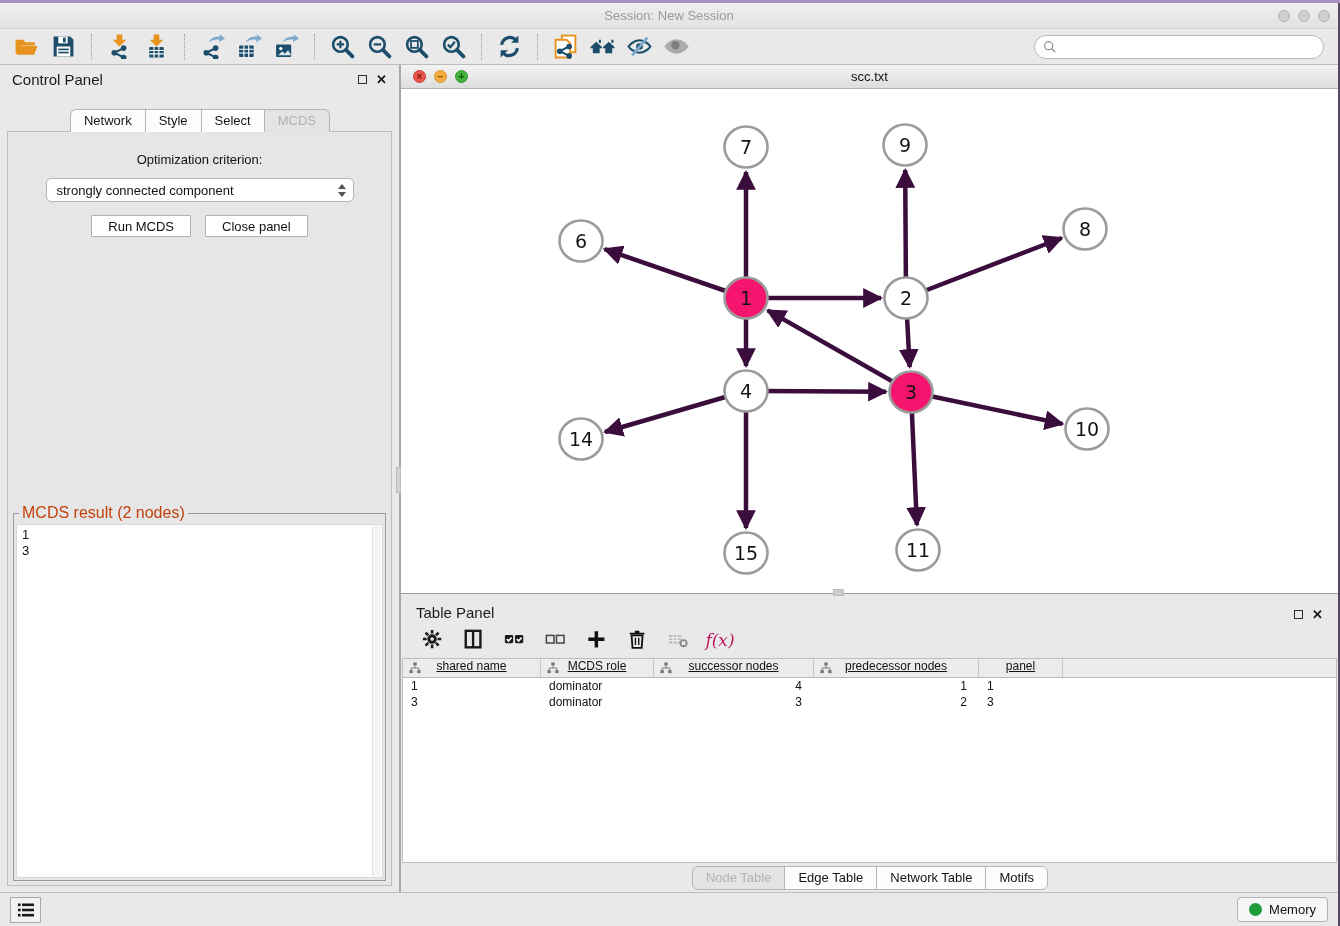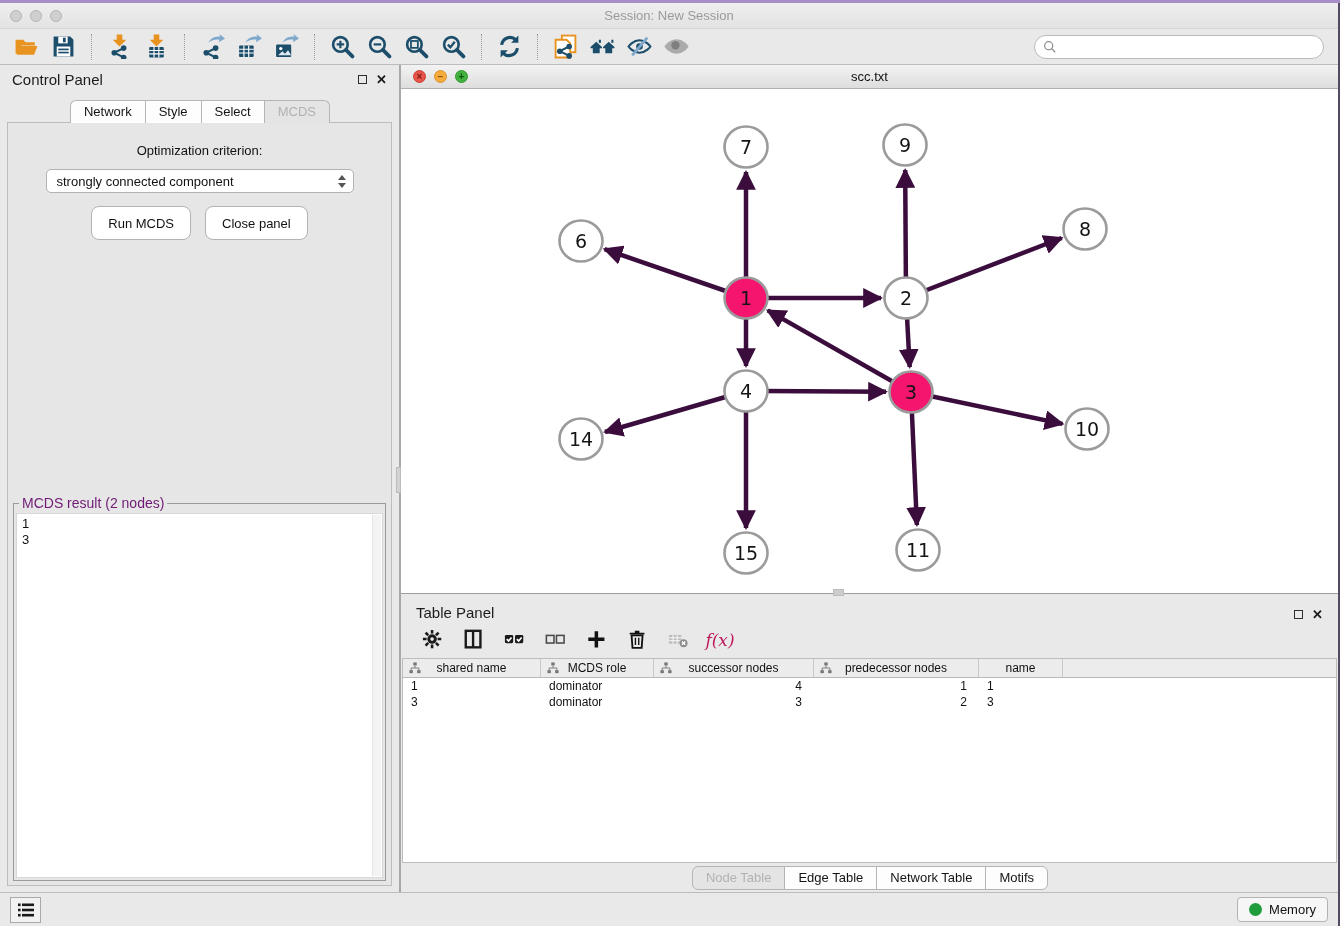--- a/index.html
+++ b/index.html
@@ -4,21 +4,21 @@
 <style>
   * { margin:0; padding:0; box-sizing:border-box; }
   html,body { width:1340px; height:926px; overflow:hidden; }
   body { background:#a98dc6; font-family:"Liberation Sans", sans-serif; }
 
   .window { position:fixed; left:0; top:3px; right:0; bottom:0;
             background:#e9e9e9; border-right:2px solid #544a63; display:flex; flex-direction:column; }
 
   
   .titlebar { height:25px; background:linear-gradient(#efefef,#e2e2e2); position:relative;
-              display:flex; align-items:center; padding-left:10px; flex:0 0 auto; }
+              display:flex; align-items:center; padding-left:10px; flex:0 0 auto;justify-content:flex-end; }
   .tl-dot { width:12px; height:12px; border-radius:50%; background:#cfcfcf; border:1px solid #b5b5b5; margin-right:8px; }
   .win-title { position:absolute; left:0; right:0; text-align:center; font-size:13px; color:#9a9a9a; }
 
   
   .toolbar { height:37px; border-top:1px solid #d6d6d6; border-bottom:1px solid #bcbcbc;
              display:flex; align-items:center; padding-left:8px; flex:0 0 auto; }
   .tb-group { display:flex; align-items:center; }
   .tb-sep { width:1px; height:26px; border-left:1px dotted #9a9a9a; margin:0 9px; }
   .tb-btn { width:37px; height:30px; display:flex; align-items:center; justify-content:center; cursor:default; }
   .tb-btn svg { width:25px; height:25px; }
@@ -31,40 +31,40 @@
 
   
   .control-panel { width:401px; flex:0 0 401px; border-right:2px solid #a8a8a8; background:#e9e9e9;
                    display:flex; flex-direction:column; position:relative; }
   .panel-header { height:28px; display:flex; align-items:center; padding:0 12px; flex:0 0 auto; }
   .panel-title { font-size:15px; color:#1c1c1c; }
   .panel-hbtns { margin-left:auto; display:flex; align-items:center; gap:9px; }
   .float-ic { width:9px; height:9px; border:1.6px solid #2e2e2e; display:inline-block; }
   .close-ic { font-size:13px; font-weight:bold; color:#1a1a1a; line-height:1; }
 
-  .cp-tabs { display:flex; justify-content:center; position:relative; z-index:2; margin-top:7px; }
+  .cp-tabs { display:flex; justify-content:center; position:relative; z-index:2; margin-top:16px; }
   .tab { font-size:13px; padding:3px 13px 4px; background:#fdfdfd; border:1px solid #b5b5b5; border-bottom:none;
          color:#141414; margin-right:-1px; }
   .tab.first { border-top-left-radius:6px; }
   .tab.last  { border-top-right-radius:6px; }
   .tab.active { background:#e4e4e4; color:#b2b2b2; }
 
   .cp-content { flex:1; margin:-1px 7px 6px 7px; border:1px solid #bdbdbd; background:#e6e6e6; position:relative; }
   .opt-label { text-align:center; font-size:13px; margin-top:20px; color:#111; }
   .combo { margin:11px auto 0; width:308px; height:24px; background:#fff; border:1px solid #b3b3b3; border-radius:5px;
            display:flex; align-items:center; padding:0 7px 0 10px; font-size:13px; color:#111; }
   .stepper { margin-left:auto; display:flex; flex-direction:column; gap:3px; }
   .stepper i { width:0; height:0; border-left:4px solid transparent; border-right:4px solid transparent; }
   .stepper .up { border-bottom:5px solid #555; }
   .stepper .dn { border-top:5px solid #555; }
   .btn-row { display:flex; justify-content:center; gap:14px; margin-top:13px; }
-  .btn { height:34px; padding:0 16px; background:#fff; border:1px solid #b3b3b3; border-radius:8px; font-size:13px; color:#111; }
+  .btn { height:22px; padding:0 16px; background:#fff; border:1px solid #b3b3b3; border-radius:1px; font-size:13px; color:#111; }
 
   .result-fs { position:absolute; left:5px; right:5px; top:372px; bottom:4px; border:1px solid #9a9a9a; padding:2px; }
-  .result-fs legend { font-size:14px; color:#701a75; padding:0 3px; margin-left:3px; }
+  .result-fs legend { font-size:16px; color:#c2410c; padding:0 3px; margin-left:3px; }
   .result-box { position:relative; width:100%; height:100%; background:#fff; border:1px solid #d8d8d8; overflow:hidden; }
   .result-lines { font-size:13px; color:#111; padding:2px 5px; line-height:16px; white-space:pre; }
   .result-scroll { position:absolute; top:1px; right:1px; bottom:1px; width:9px; background:#f3f3f3; border-left:1px solid #e3e3e3; }
   .split-handle { position:absolute; right:-2px; top:402px; width:5px; height:26px; background:#d2d2d2; border:1px solid #bdbdbd; z-index:5; }
 
   
   .right-col { flex:1; display:flex; flex-direction:column; min-width:0; background:#e9e9e9; position:relative; }
 
   .network-frame { height:529px; flex:0 0 529px; display:flex; flex-direction:column; border-bottom:1px solid #9e9e9e; }
   .frame-titlebar { height:24px; background:linear-gradient(#f3f3f3,#dddddd); border-bottom:1px solid #b1b1b1;
@@ -82,21 +82,21 @@
   
   .table-panel { flex:1; display:flex; flex-direction:column; min-height:0; background:#e9e9e9; }
   .tp-header { height:27px; display:flex; align-items:flex-end; padding:0 15px; flex:0 0 auto; }
   .tp-toolbar { height:37px; display:flex; align-items:center; padding-left:19px; gap:15px; flex:0 0 auto; }
   .tp-btn { width:26px; height:26px; display:flex; align-items:center; justify-content:center; }
   .tp-btn svg { width:22px; height:22px; }
   .fx { font-family:"DejaVu Serif", serif; font-style:italic; font-size:17px; color:#be185d; }
 
   .table-wrap { flex:1; margin:0 1px; background:#fff; border:1px solid #bdbdbd; min-height:0; display:flex; flex-direction:column; overflow:hidden; }
   .thead { display:flex; background:#ececec; border-bottom:1px solid #b9b9b9; flex:0 0 19px; font-size:12px; color:#111; }
-  .th { position:relative; display:flex; align-items:center; justify-content:center; border-right:1px solid #c8c8c8; }
+  .th { position:relative; display:flex; align-items:flex-start; justify-content:center; border-right:1px solid #c8c8c8;text-decoration:underline; }
   .th .hdr-ic { position:absolute; left:6px; top:3px; }
   .th.filler { flex:1; border-right:none; }
   .tbody { flex:1; }
   .tr { display:flex; height:16px; font-size:12px; color:#111; }
   .td { display:flex; align-items:center; }
   .td.left { justify-content:flex-start; padding-left:8px; }
   .td.right { justify-content:flex-end; padding-right:12px; }
 
   .tp-tabs { flex:0 0 29px; display:flex; justify-content:center; align-items:center; }
   .tp-tabs .tab { border-bottom:1px solid #b5b5b5; border-radius:0; }
@@ -520,21 +520,21 @@
                   <g fill="#777">
                     <rect x="5" y="0.5" width="4" height="3.5"></rect>
                     <rect x="0.5" y="9.5" width="4" height="3.5"></rect>
                     <rect x="9.5" y="9.5" width="4" height="3.5"></rect>
                   </g>
                   <path d="M7 4v3M2.5 9.5V7h9v2.5" stroke="#777" stroke-width="1.1" fill="none"></path>
                 </svg>
                 <span>predecessor nodes</span>
               </div>
               <div class="th" style="width: 84px;">
-                <span>name</span>
+                <span>panel</span>
               </div>
               <div class="th filler"></div>
             </div>
           <div class="tbody" id="tbody">
               <div class="tr">
                 <div class="td left" style="width: 138px;">1</div>
                 <div class="td left" style="width: 113px;">dominator</div>
                 <div class="td right" style="width: 160px;">4</div>
                 <div class="td right" style="width: 165px;">1</div>
                 <div class="td left" style="width: 84px;">1</div>

